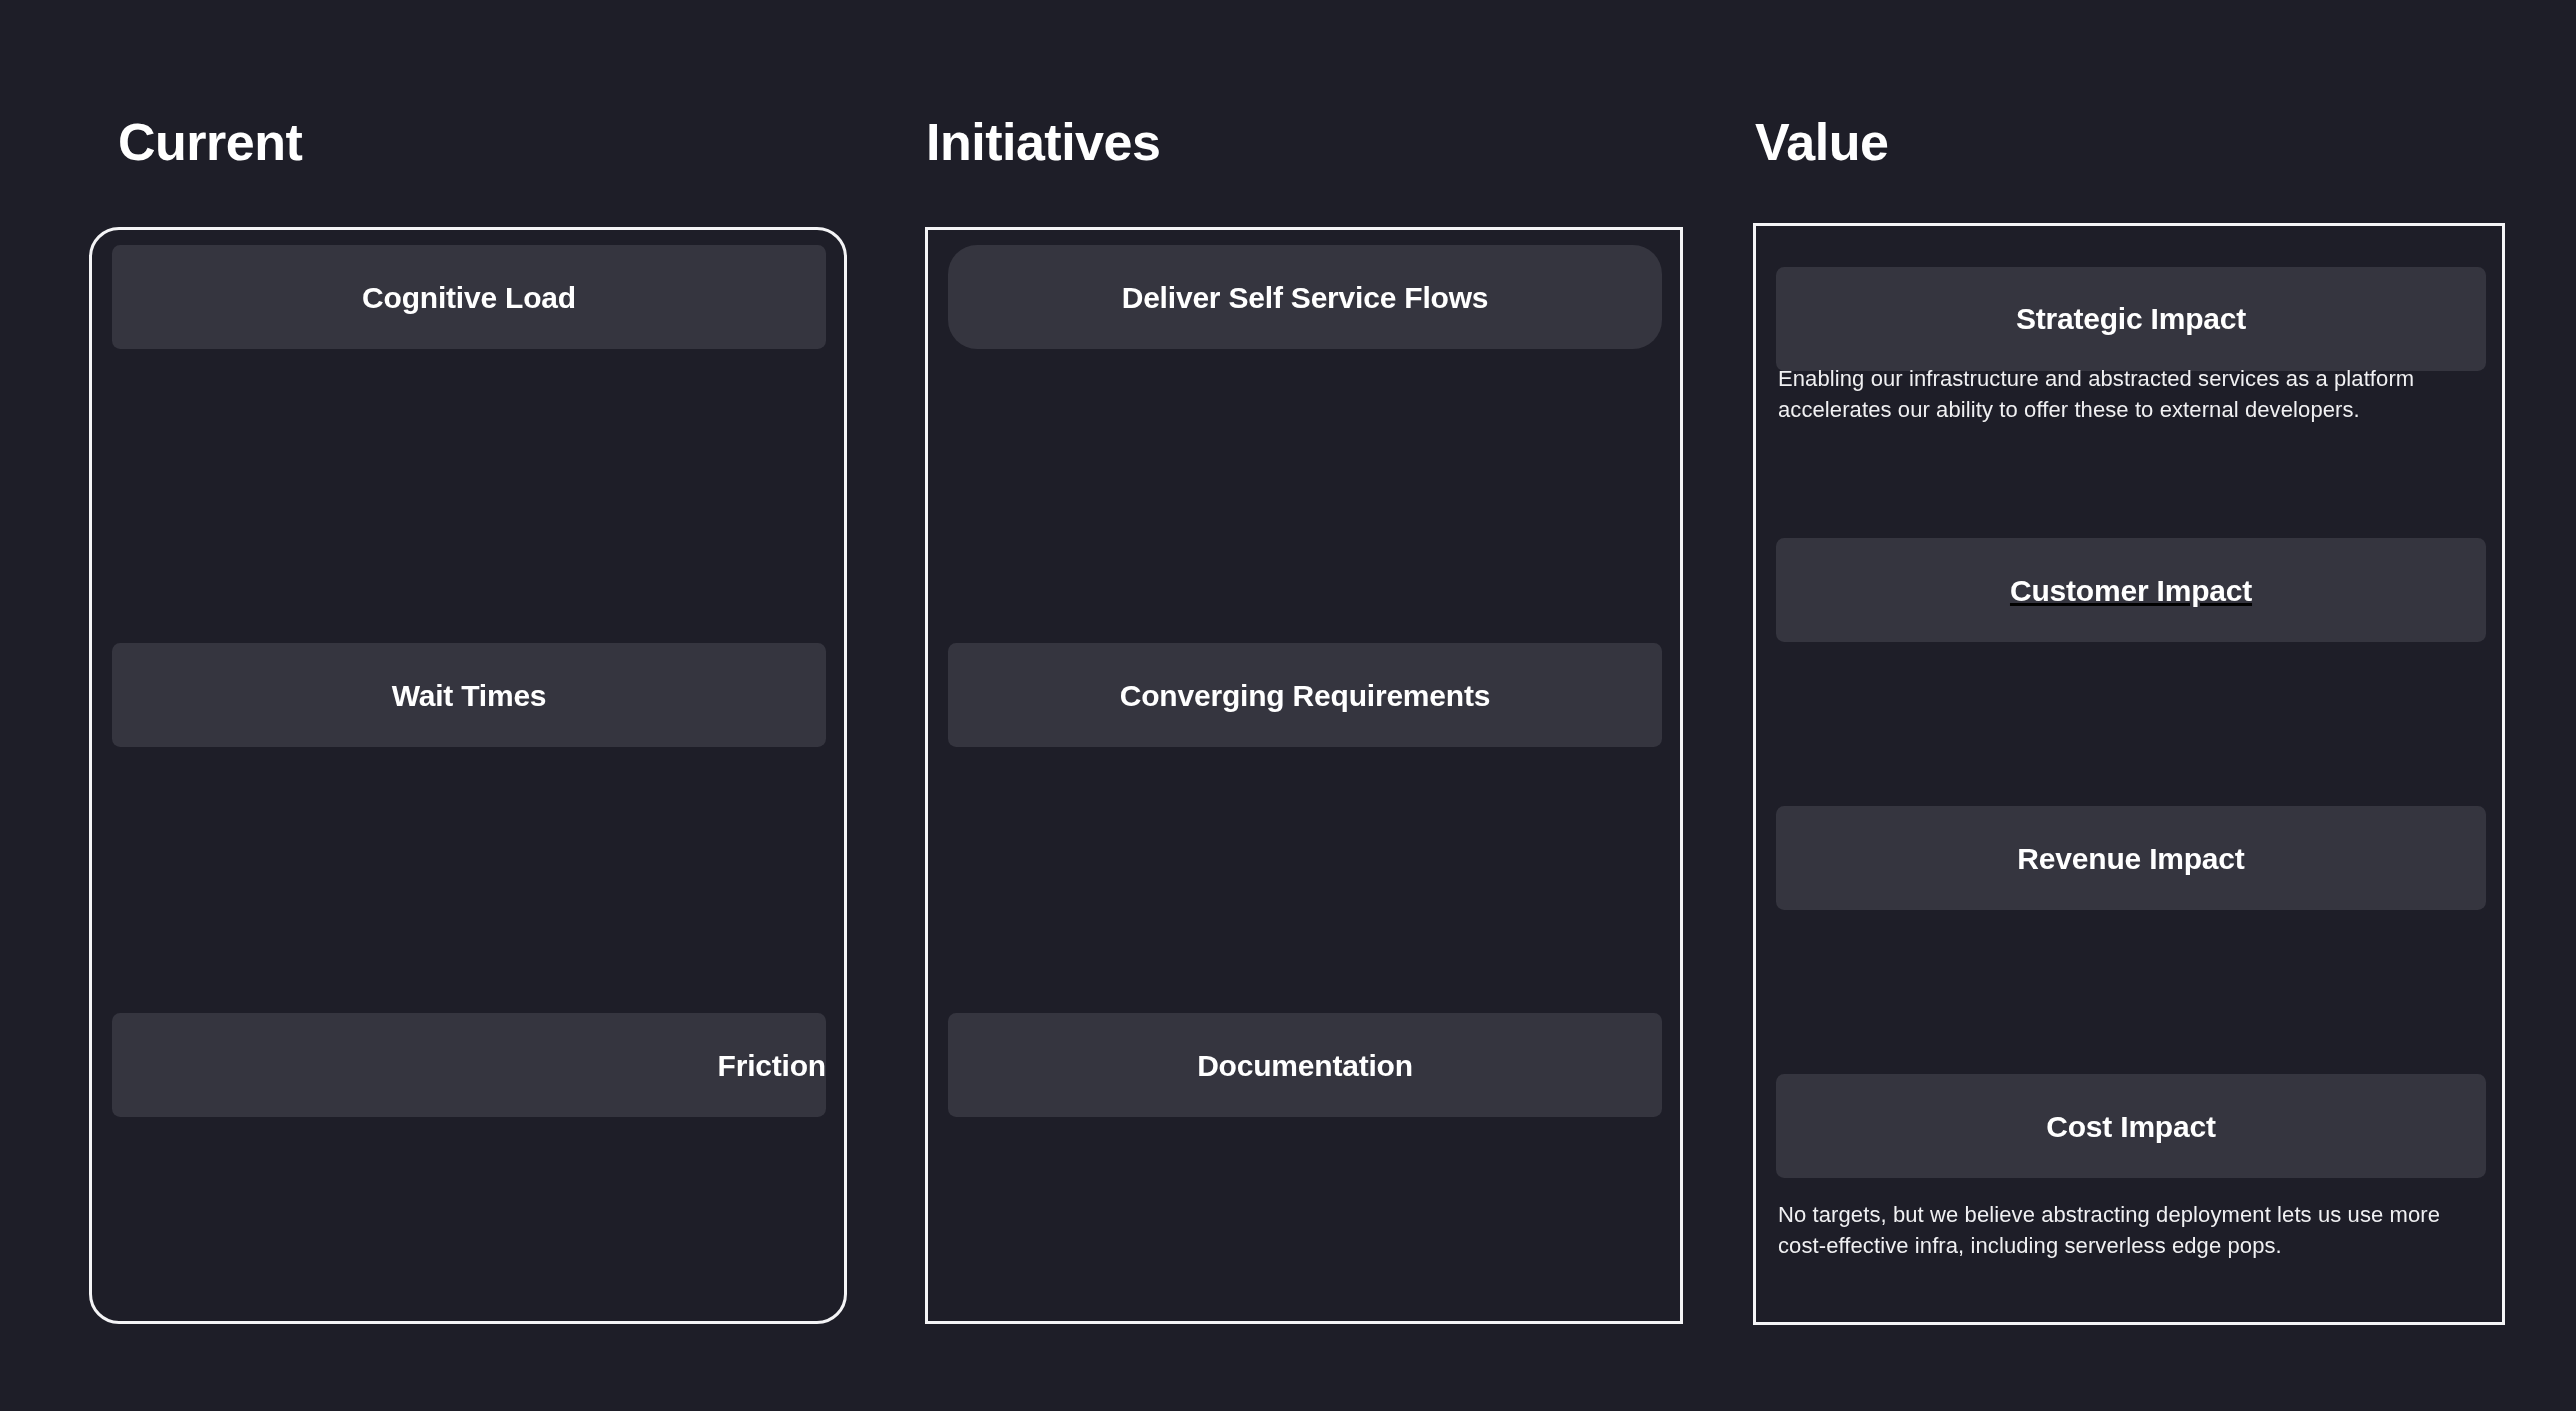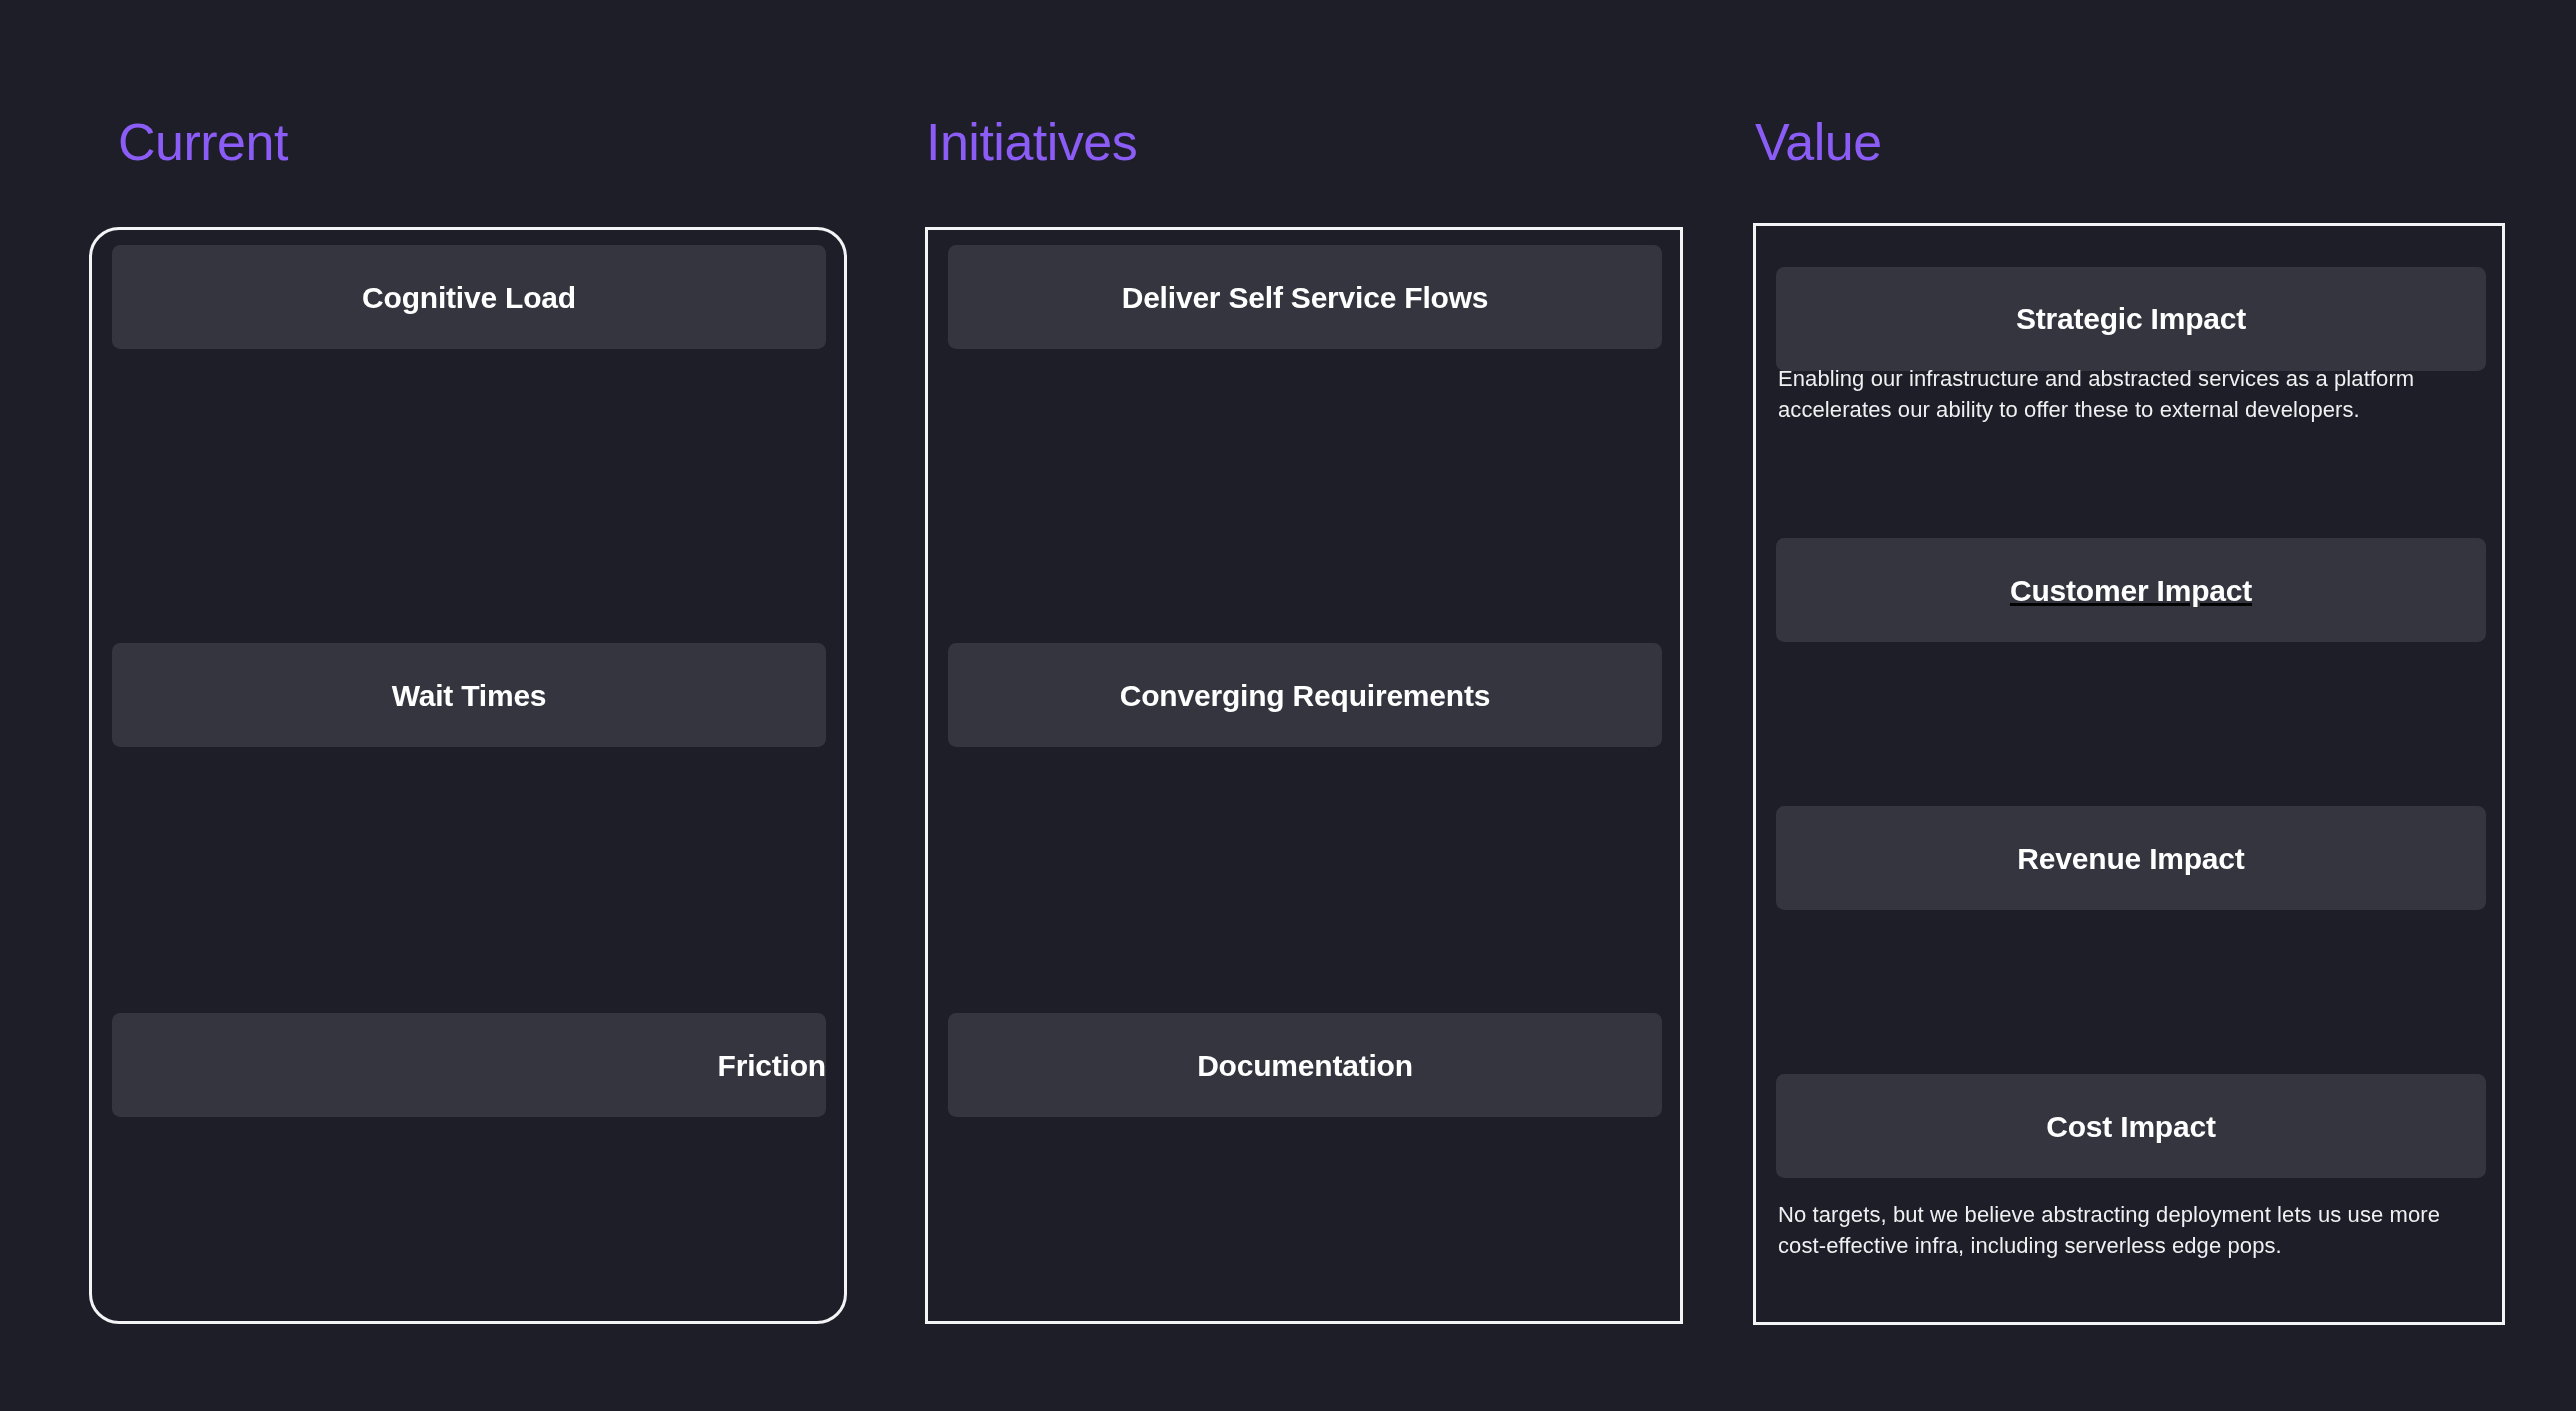--- a/index.html
+++ b/index.html
@@ -19,22 +19,22 @@
     overflow: hidden;
   }
   .column {
     position: absolute;
     top: 0;
     height: 1412px;
   }
   .col-heading {
     position: absolute;
     font-size: 52px;
-    font-weight: normal;
-    color: #8b5cf6;
+    font-weight: bold;
+    color: #ffffff;
     letter-spacing: -0.5px;
     line-height: 1;
     white-space: nowrap;
   }
   .frame {
     position: absolute;
     border: 3.6px solid #f4f4f6;
     background: #1e1e28;
     box-sizing: border-box;
   }
@@ -87,21 +87,21 @@
         <span class="card-label">Friction</span>
       </div>
     </div>
   </div>
 
   <div class="column">
     <div class="col-heading" style="left:926px; top:116px;">Initiatives</div>
 
     <div class="frame" style="left:925px; top:227px; width:758px; height:1097px;">
 
-      <div class="card" style="left:20px; top:15.4px; width:714px; height:104px;">
+      <div class="card" style="left:20px; top:15.4px; width:714px; height:104px;border-radius:29px;">
         <span class="card-label">Deliver Self Service Flows</span>
       </div>
 
       <div class="card" style="left:20px; top:413px; width:714px; height:104px;">
         <span class="card-label">Converging Requirements</span>
       </div>
 
       <div class="card" style="left:20px; top:783px; width:714px; height:104px;">
         <span class="card-label">Documentation</span>
       </div>

